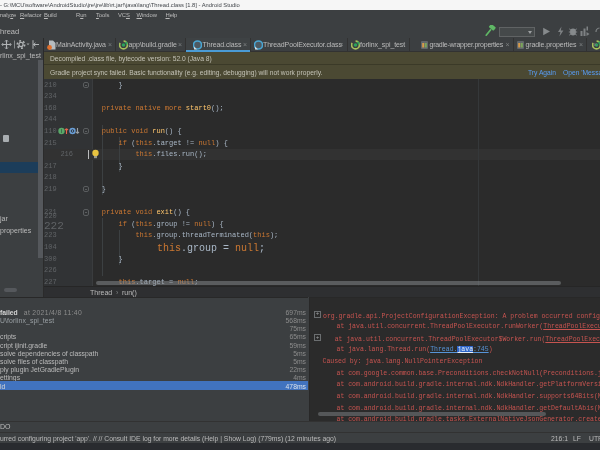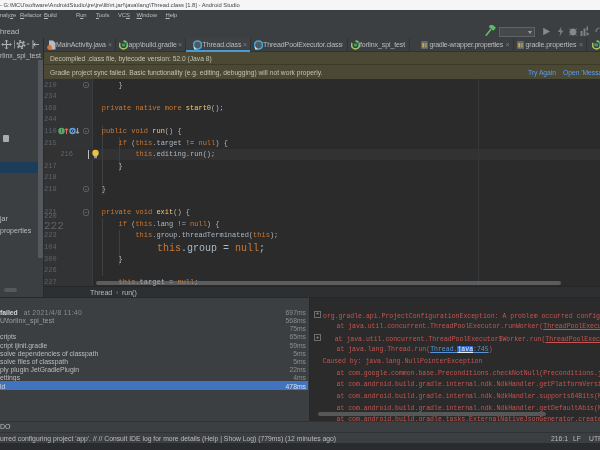--- a/index.html
+++ b/index.html
@@ -215,39 +215,39 @@
         <path d="M8.5 7 V1.5 M8.5 1.5 L7 3.2 M8.5 1.5 L10 3.2" stroke="#e8664c" stroke-width="1.1" fill="none"></path>
         <circle cx="14.5" cy="4" r="3.2" fill="#6a9fd8"></circle>
             <circle cx="14.5" cy="4" r="1.3" fill="none" stroke="#2b2b2b" stroke-width="0.9"></circle>
         <path d="M19.5 1 V6.5 M19.5 6.5 L18 4.8 M19.5 6.5 L21 4.8" stroke="#9aa0a6" stroke-width="1.1" fill="none"></path>
       </svg>
         </div>
         <div class="abs mono" style="left:41px;top:47.9px;font-size:7px;white-space:pre;">&nbsp;&nbsp;&nbsp;&nbsp;<span class="kw">public void </span><span class="mth">run</span><span class="cd">() {</span></div>
         <div class="abs mono ln" style="left:0;top:59.5px;width:13px;font-size:7px;text-align:left;">215</div>
         <div class="abs mono" style="left:41px;top:59.5px;font-size:7px;white-space:pre;">&nbsp;&nbsp;&nbsp;&nbsp;&nbsp;&nbsp;&nbsp;&nbsp;<span class="kw">if </span><span class="cd">(</span><span class="kw">this</span><span class="cd">.target != </span><span class="kw">null</span><span class="cd">) {</span></div>
         <div class="abs mono ln" style="left:0;top:71.1px;width:13px;font-size:7px;text-align:right;margin-left:16px;">216</div>
-        <div class="abs mono" style="left:41px;top:71.1px;font-size:7px;white-space:pre;">&nbsp;&nbsp;&nbsp;&nbsp;&nbsp;&nbsp;&nbsp;&nbsp;&nbsp;&nbsp;&nbsp;&nbsp;<span class="kw">this</span><span class="cd">.editing.</span><span class="cd">run();</span></div>
+        <div class="abs mono" style="left:41px;top:71.1px;font-size:7px;white-space:pre;">&nbsp;&nbsp;&nbsp;&nbsp;&nbsp;&nbsp;&nbsp;&nbsp;&nbsp;&nbsp;&nbsp;&nbsp;<span class="kw">this</span><span class="cd">.files.</span><span class="cd">run();</span></div>
         <div class="abs mono ln" style="left:0;top:82.7px;width:13px;font-size:7px;text-align:left;">217</div>
         <div class="abs mono" style="left:41px;top:82.7px;font-size:7px;white-space:pre;">&nbsp;&nbsp;&nbsp;&nbsp;&nbsp;&nbsp;&nbsp;&nbsp;<span class="cd">}</span></div>
         <div class="abs mono ln" style="left:0;top:94.3px;width:13px;font-size:7px;text-align:left;">218</div>
         <div class="abs mono" style="left:41px;top:94.3px;font-size:7px;white-space:pre;"></div>
         <div class="abs mono ln" style="left:0;top:105.89999999999999px;width:13px;font-size:7px;text-align:left;">219</div>
         <div class="abs" style="left:38.5px;top:106.89999999999999px;width:6.5px;height:6.5px;border:1px solid #5a5d5f;border-radius:2px;box-sizing:border-box;">
           <div style="position:absolute;left:1px;top:2px;width:2.5px;height:1px;background:#5a5d5f;"></div>
         </div>
         <div class="abs mono" style="left:41px;top:105.89999999999999px;font-size:7px;white-space:pre;">&nbsp;&nbsp;&nbsp;&nbsp;<span class="cd">}</span></div>
         <div class="abs mono ln" style="left:0;top:133px;width:13px;font-size:7px;text-align:center;">220</div>
         <div class="abs mono" style="left:41px;top:117.5px;font-size:7px;white-space:pre;"></div>
         <div class="abs mono ln" style="left:0;top:129.1px;width:13px;font-size:7px;text-align:left;">221</div>
         <div class="abs" style="left:38.5px;top:130.1px;width:6.5px;height:6.5px;border:1px solid #5a5d5f;border-radius:2px;box-sizing:border-box;">
           <div style="position:absolute;left:1px;top:2px;width:2.5px;height:1px;background:#5a5d5f;"></div>
         </div>
         <div class="abs mono" style="left:41px;top:129.1px;font-size:7px;white-space:pre;">&nbsp;&nbsp;&nbsp;&nbsp;<span class="kw">private void </span><span class="mth">exit</span><span class="cd">() {</span></div>
         <div class="abs mono ln" style="left:0;top:140.7px;width:13px;font-size:11px;text-align:left;">222</div>
-        <div class="abs mono" style="left:41px;top:140.7px;font-size:7px;white-space:pre;">&nbsp;&nbsp;&nbsp;&nbsp;&nbsp;&nbsp;&nbsp;&nbsp;<span class="kw">if </span><span class="cd">(</span><span class="kw">this</span><span class="cd">.lang != </span><span class="kw">null</span><span class="cd">) {</span></div>
+        <div class="abs mono" style="left:41px;top:140.7px;font-size:7px;white-space:pre;">&nbsp;&nbsp;&nbsp;&nbsp;&nbsp;&nbsp;&nbsp;&nbsp;<span class="kw">if </span><span class="cd">(</span><span class="kw">this</span><span class="cd">.group != </span><span class="kw">null</span><span class="cd">) {</span></div>
         <div class="abs mono ln" style="left:0;top:152.29999999999998px;width:13px;font-size:7px;text-align:left;">223</div>
         <div class="abs mono" style="left:41px;top:152.29999999999998px;font-size:7px;white-space:pre;">&nbsp;&nbsp;&nbsp;&nbsp;&nbsp;&nbsp;&nbsp;&nbsp;&nbsp;&nbsp;&nbsp;&nbsp;<span class="kw">this</span><span class="cd">.group.threadTerminated(</span><span class="kw">this</span><span class="cd">);</span></div>
         <div class="abs mono ln" style="left:0;top:163.9px;width:13px;font-size:7px;text-align:left;">104</div>
         <div class="abs mono" style="left:41px;top:163.9px;font-size:10px;white-space:pre;">&nbsp;&nbsp;&nbsp;&nbsp;&nbsp;&nbsp;&nbsp;&nbsp;&nbsp;&nbsp;&nbsp;&nbsp;<span class="kw">this</span><span class="cd">.group = </span><span class="kw">null</span><span class="cd">;</span></div>
         <div class="abs mono ln" style="left:0;top:175.5px;width:13px;font-size:7px;text-align:left;">300</div>
         <div class="abs mono" style="left:41px;top:175.5px;font-size:7px;white-space:pre;">&nbsp;&nbsp;&nbsp;&nbsp;&nbsp;&nbsp;&nbsp;&nbsp;<span class="cd">}</span></div>
         <div class="abs mono ln" style="left:0;top:187.1px;width:13px;font-size:7px;text-align:left;">226</div>
         <div class="abs mono" style="left:41px;top:187.1px;font-size:7px;white-space:pre;"></div>
         <div class="abs mono ln" style="left:0;top:198.7px;width:13px;font-size:7px;text-align:left;">227</div>
         <div class="abs mono" style="left:41px;top:198.7px;font-size:7px;white-space:pre;">&nbsp;&nbsp;&nbsp;&nbsp;&nbsp;&nbsp;&nbsp;&nbsp;<span class="kw">this</span><span class="cd">.target = </span><span class="kw">null</span><span class="cd">;</span></div>

